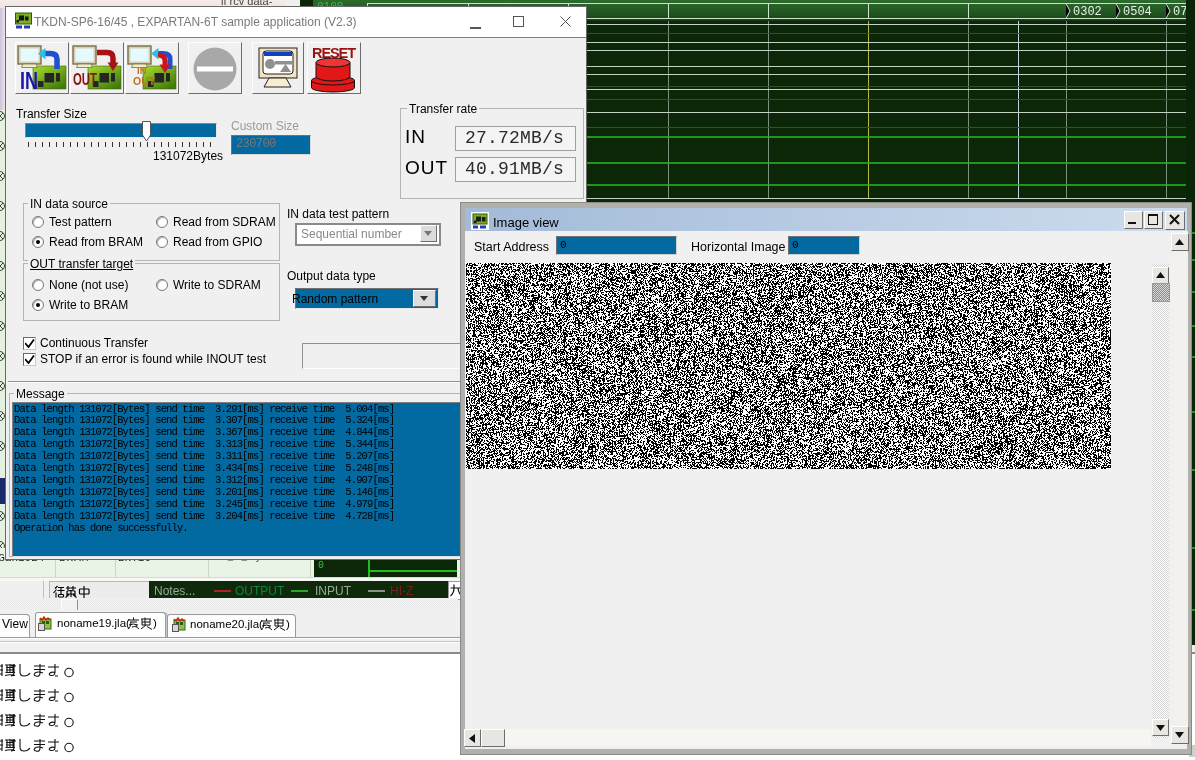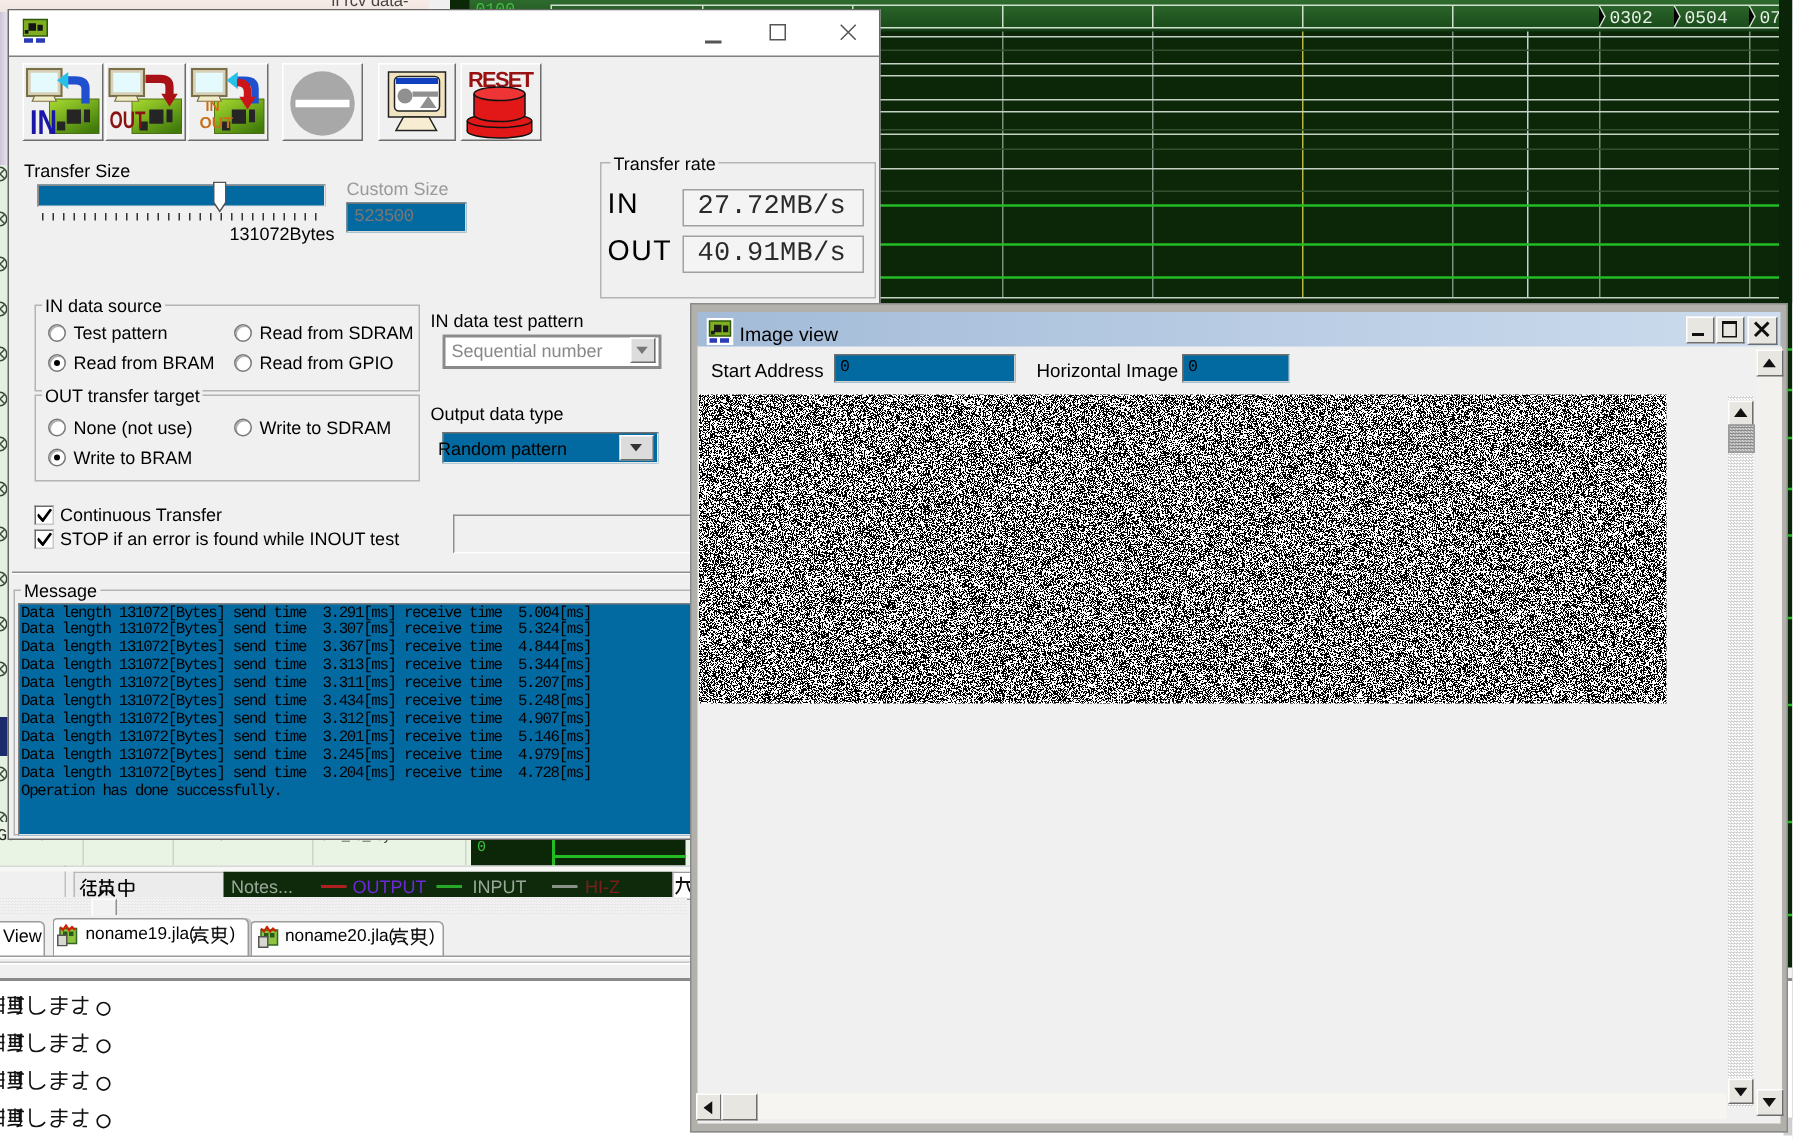--- a/index.html
+++ b/index.html
@@ -124,21 +124,21 @@
 <svg class="a" style="left:52px;top:585px" width="38" height="13" viewBox="0 0 38 13">
   <g stroke="#000" stroke-width="1.15" fill="none">
     <path d="M3 3.5 L5.5 1 M1.5 8 L4.5 4.5 M4 7.5 V12.5 M6 2.5 H12 M5.5 5.5 H12.5 M9 2.5 V9.5 M6.5 9.5 H11.5 M6.5 9.5 V12 M11.5 9.5 V12 M6.5 12 H11.5"></path>
     <path d="M14 3 H24 M16 1 V5 M21 1 V5 M15 6 Q19 5 23 6 M15 6 V12 M23 6 V12 M15 9 H23 M19 6 V12 M13.5 12.5 L17 9.5 M24.5 12.5 L21 9.5"></path>
     <path d="M27.5 4 H37 M27.5 4 V9 M37 4 V9 M27.5 9 H37 M32 1 V13"></path>
   </g>
 </svg>
 <div class="a" style="left:149px;top:581px;width:299px;height:17px;background:#0e2a0b;border-right:2px solid #e8e8e8;"></div>
 <div class="lbl" style="left:154px;top:584px;font-size:12px;color:#9aa89a;">Notes...</div>
 <div class="a" style="left:214px;top:589.5px;width:17px;height:2px;background:#b02020;"></div>
-<div class="lbl" style="left:235px;top:584px;font-size:12px;color:#6d28d9;">OUTPUT</div>
+<div class="lbl" style="left:235px;top:584px;font-size:12px;color:#15803d;">OUTPUT</div>
 <div class="a" style="left:291px;top:589.5px;width:17px;height:2px;background:#28a828;"></div>
 <div class="lbl" style="left:315px;top:584px;font-size:12px;color:#9aa89a;">INPUT</div>
 <div class="a" style="left:368px;top:589.5px;width:17px;height:2px;background:#889088;"></div>
 <div class="lbl" style="left:390px;top:584px;font-size:12px;color:#7f1d1d;">HI-Z</div>
 <div class="a" style="left:448px;top:581px;width:14px;height:17px;background:#fff;border:1px solid #9a9a9a;"></div>
 <svg class="a" style="left:450px;top:584px" width="12" height="13" viewBox="0 0 12 13">
   <g stroke="#111" stroke-width="1.2" fill="none">
     <path d="M0.5 4 H10 M4 0.5 V4 M4 4 Q4 9 0.5 12 M8 4 Q9 10 11 11 M11 7 V11"></path>
   </g>
 </svg>
@@ -213,20 +213,21 @@
 
   <div class="a" style="left:0;top:0;width:580px;height:30px;background:#fff;"></div>
   <svg class="a" style="left:9px;top:5px" width="17" height="17" viewBox="0 0 17 17">
     <rect x="0.5" y="1" width="16" height="11" fill="#7fae20" stroke="#2c5a0c" stroke-width="1"></rect>
     <rect x="4" y="3.5" width="5" height="5" fill="#151515"></rect>
         <rect x="10" y="4.5" width="3.5" height="4" fill="#151515"></rect>
     <rect x="1.5" y="8" width="2.5" height="2.5" fill="#151515"></rect>
     <rect x="1" y="13.5" width="6" height="3" fill="#2a3ab8"></rect>
         <rect x="9" y="13.5" width="6" height="3" fill="#2a3ab8"></rect>
   </svg>
+  <div class="lbl" style="left:28px;top:8px;font-size:12px;color:#7a7a7a;letter-spacing:0px;">TKDN-SP6-16/45 , EXPARTAN-6T sample application (V2.3)</div>
   <div class="a" style="left:464px;top:20px;width:11px;height:1.5px;background:#555;"></div>
   <div class="a" style="left:507px;top:9px;width:9px;height:9px;border:1px solid #555;"></div>
   <svg class="a" style="left:554px;top:9px" width="11" height="11" viewBox="0 0 11 11">
         <path d="M0.5 0.5 L10.5 10.5 M10.5 0.5 L0.5 10.5" stroke="#555" stroke-width="1"></path>
       </svg>
   <div class="a" style="left:0;top:30px;width:580px;height:1px;background:#808080;"></div>
 
   <div class="raise" style="left:9px;top:35px;width:52px;height:50px;"></div>
   <div class="raise" style="left:64px;top:35px;width:52px;height:50px;"></div>
   <div class="raise" style="left:119px;top:35px;width:52px;height:50px;"></div>
@@ -314,21 +315,21 @@
       </svg>
   <svg class="a" style="left:21px;top:135px" width="186" height="6">
     <g stroke="#333" stroke-width="1">
           <path d="M1.5 0 V5 M8.5 0 V5 M15.5 0 V5 M22.5 0 V5 M29.5 0 V5 M36.5 0 V5 M43.5 0 V5 M50.5 0 V5 M57.5 0 V5 M64.5 0 V5 M71.5 0 V5 M78.5 0 V5 M85.5 0 V5 M92.5 0 V5 M99.5 0 V5 M106.5 0 V5 M113.5 0 V5 M120.5 0 V5 M127.5 0 V5 M134.5 0 V5 M141.5 0 V5 M148.5 0 V5 M155.5 0 V5 M162.5 0 V5 M169.5 0 V5 M176.5 0 V5 M183.5 0 V5"></path>
         </g>
   </svg>
   <div class="lbl" style="left:147px;top:142px;">131072Bytes</div>
 
   <div class="lbl" style="left:225px;top:112px;color:#9a9a9a;">Custom Size</div>
   <div class="sunk" style="left:225px;top:128px;width:78px;height:18px;border-color:#707070 #d8d8d8 #d8d8d8 #707070;"></div>
-  <div class="lbl mono" style="left:230px;top:130px;font-size:12px;letter-spacing:-0.6px;color:#777;">523500</div>
+  <div class="lbl mono" style="left:230px;top:130px;font-size:12px;letter-spacing:-0.6px;color:#777;">230700</div>
 
   <div class="grp" style="left:394px;top:101px;width:182px;height:89px;"></div>
   <div class="grplbl" style="left:401px;top:95px;">Transfer rate</div>
   <div class="lbl" style="left:399px;top:119px;font-size:19px;letter-spacing:1px;">IN</div>
   <div class="a" style="left:449px;top:119px;width:119px;height:23px;background:#f4f4f4;border:1px solid #a0a0a0;"></div>
   <div class="lbl mono" style="left:459px;top:121px;font-size:18px;letter-spacing:0.2px;color:#2a2a2a;">27.72MB/s</div>
   <div class="lbl" style="left:399px;top:150px;font-size:19px;letter-spacing:1px;">OUT</div>
   <div class="a" style="left:449px;top:150px;width:119px;height:23px;background:#f4f4f4;border:1px solid #a0a0a0;"></div>
   <div class="lbl mono" style="left:459px;top:152px;font-size:18px;letter-spacing:0.2px;color:#2a2a2a;">40.91MB/s</div>
 
@@ -347,21 +348,21 @@
 
   <div class="lbl" style="left:281px;top:200px;">IN data test pattern</div>
   <div class="a" style="left:289px;top:216px;width:142px;height:19px;background:#fff;border:2px solid #8a8a8a;"></div>
   <div class="lbl" style="left:295px;top:220px;color:#888;text-align:center;">Sequential number</div>
   <div class="raise" style="left:414px;top:218px;width:15px;height:15px;background:#dcdcdc;"></div>
   <svg class="a" style="left:418px;top:224px" width="8" height="5">
         <path d="M0 0 L8 0 L4 5 Z" fill="#777"></path>
       </svg>
 
   <div class="grp" style="left:17px;top:256px;width:255px;height:56px;"></div>
-  <div class="grplbl" style="left:22px;top:250px;">OUT transfer target</div>
+  <div class="grplbl" style="left:22px;top:250px;text-decoration:underline;">OUT transfer target</div>
   <div class="radio" style="left:26px;top:272px;"></div>
   <div class="lbl" style="left:43px;top:271px;">None (not use)</div>
   <div class="radio" style="left:150px;top:272px;"></div>
   <div class="lbl" style="left:167px;top:271px;">Write to SDRAM</div>
   <div class="radio" style="left:26px;top:292px;">
         <div class="rdot"></div>
       </div>
   <div class="lbl" style="left:43px;top:291px;">Write to BRAM</div>
 
   <div class="lbl" style="left:281px;top:262px;">Output data type</div>

